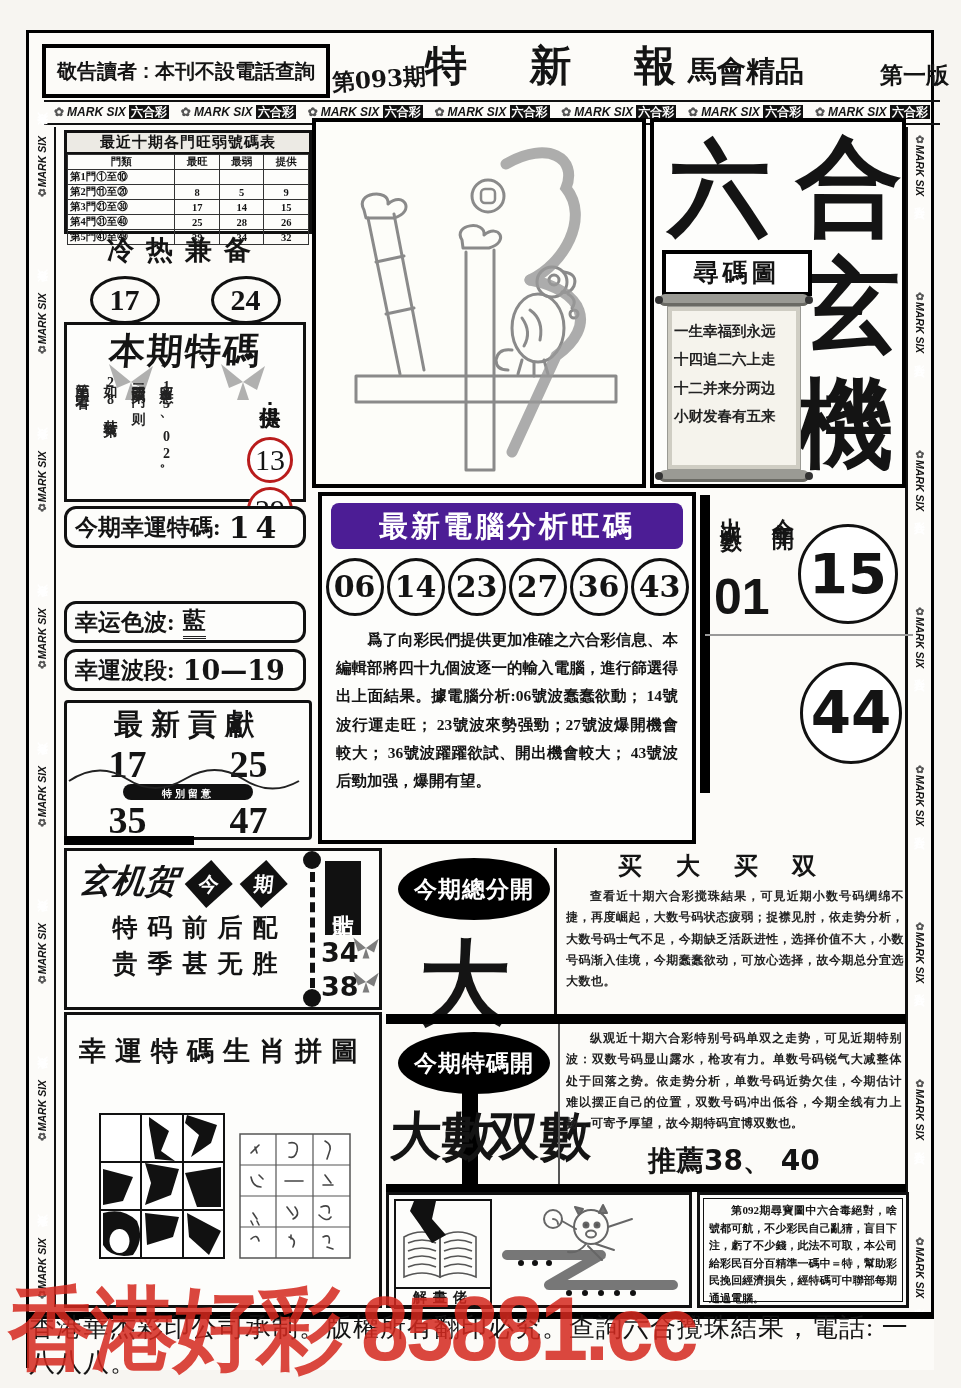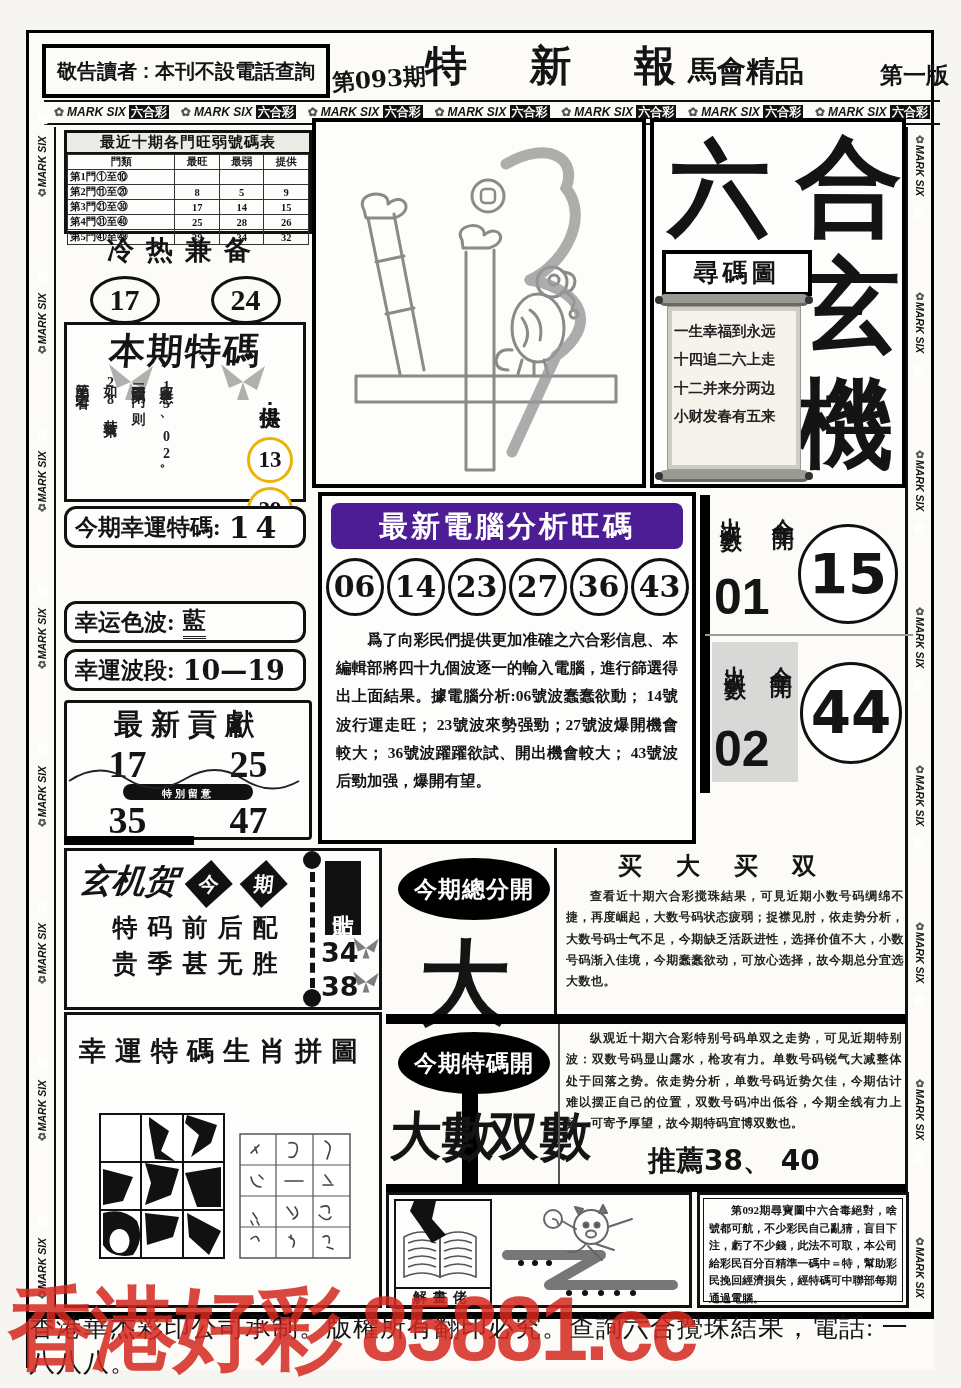--- a/index.html
+++ b/index.html
@@ -37,21 +37,21 @@
   #cold-box{left:64px;top:232px;width:242px;height:86px;border:none;background:transparent;}
   #cold-title{font-size:27px;font-weight:900;letter-spacing:12px;text-align:center;}
   .oval-num{display:inline-block;width:64px;height:42px;border:3px solid #111;border-radius:50%;font-size:30px;font-weight:700;text-align:center;line-height:42px;}
   
   #special-box{left:64px;top:322px;width:242px;height:180px;border:3px solid #111;}
   #special-title{font-size:36px;font-weight:900;text-align:center;letter-spacing:2px;margin-top:2px;transform:skewX(-4deg);}
   #special-cols{position:absolute;left:6px;top:48px;height:124px;display:flex;gap:10px;align-items:flex-start;}
   .v-col{writing-mode:vertical-rl;text-orientation:upright;font-size:14px;font-weight:700;letter-spacing:2px;height:120px;color:#222;}
   #provide{position:absolute;right:6px;top:42px;width:54px;text-align:center;}
   #provide-label{writing-mode:vertical-rl;text-orientation:upright;font-size:21px;font-weight:900;height:66px;margin:0 auto;}
-  .ring-num{display:inline-block;width:40px;height:40px;border:3px solid #eab308;border-radius:50%;font-size:23px;font-weight:700;line-height:40px;text-align:center;background:#fff;margin-top:4px;}
+  .ring-num{display:inline-block;width:40px;height:40px;border:3px solid #b91c1c;border-radius:50%;font-size:30px;font-weight:400;line-height:40px;text-align:center;background:#fff;margin-top:4px;}
   
   .lucky-row{position:absolute;left:64px;width:242px;height:42px;border:3px solid #111;border-radius:12px;background:#fdfdfb;display:flex;align-items:center;padding:0 8px;box-sizing:border-box;font-size:23px;font-weight:900;}
   .lucky-val{margin-left:8px;font-weight:700;font-family:"DejaVu Serif",serif;}
   
   #contrib-box{left:64px;top:700px;width:242px;height:134px;border:3px solid #111;border-radius:4px;}
   #contrib-title{font-size:29px;font-weight:900;letter-spacing:8px;text-align:center;margin-top:2px;}
   .pair{display:flex;justify-content:space-around;font-size:38px;font-weight:700;line-height:1.0;}
   #note-pill{margin:1px auto;width:130px;height:16px;background:#111;color:#fff;border-radius:10px;font-size:10px;font-weight:900;text-align:center;line-height:20px;letter-spacing:3px;}
   #contrib-bar{left:64px;top:836px;width:130px;height:9px;background:#000;}
   
@@ -380,27 +380,20 @@
     </div>
   </div>
 
   <div class="abs" style="left:716px;top:500px;display:flex;gap:22px;">
     <span class="count-label vtext">出次數</span>
     <span class="count-label vtext">今年開</span>
   </div>
   <div class="abs count-num" style="left:714px;top:568px;">01</div>
   <div class="count-circle" style="left:798px;top:524px;width:94px;height:94px;font-size:56px;line-height:94px;">15</div>
   <div class="abs" style="left:705px;top:634px;width:208px;border-top:2px solid #999;"></div>
-  <div id="gray-block" class="abs">
-    <div style="display:flex;gap:16px;padding:6px 0 0 8px;">
-      <span class="count-label vtext">出次數</span>
-      <span class="count-label vtext">今年開</span>
-    </div>
-    <div class="count-num" style="position:absolute;left:2px;top:78px;">02</div>
-  </div>
   <div class="count-circle" style="left:800px;top:662px;width:96px;height:96px;font-size:58px;line-height:96px;">44</div>
 
   <div class="oval-black" style="left:398px;top:858px;">今期總分開</div>
   <div class="bignum" style="left:418px;top:922px;font-size:92px;">大</div>
   <div class="abs" id="zf-divider"></div>
   <div class="abs" style="left:566px;top:850px;width:336px;text-align:center;font-size:24px;font-weight:700;letter-spacing:34px;">买大买双</div>
   <div class="hand-para" style="left:566px;top:886px;width:338px;height:108px;overflow:hidden;">查看近十期六合彩搅珠結果，可見近期小数号码绸绵不捷，再度崛起，大数号码状态疲弱；捉襟见肘，依走势分析，大数号码士气不足，今期缺乏活跃进性，选择价值不大，小数号码渐入佳境，今期蠢蠢欲动，可放心选择，故今期总分宜选大数也。</div>
   <div class="hbar" style="left:386px;top:1014px;width:520px;height:10px;"></div>
 
   <div class="oval-black" style="left:398px;top:1032px;">今期特碼開</div>

